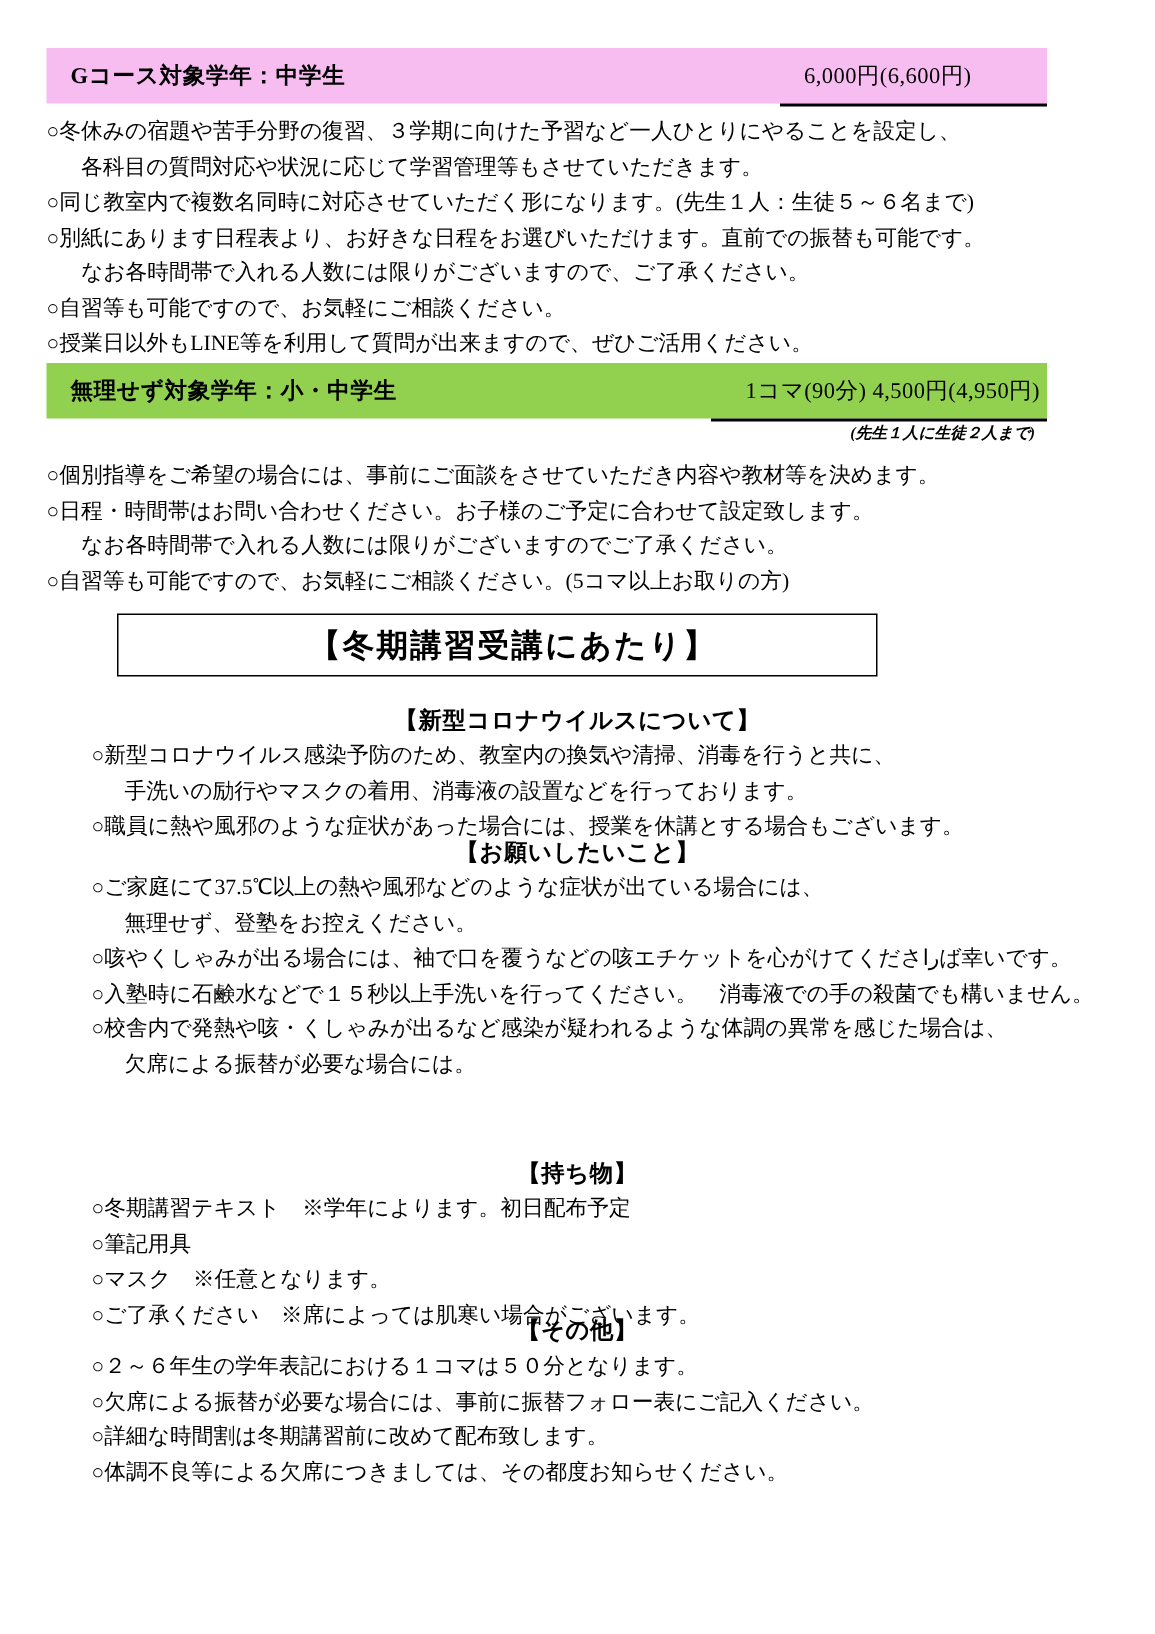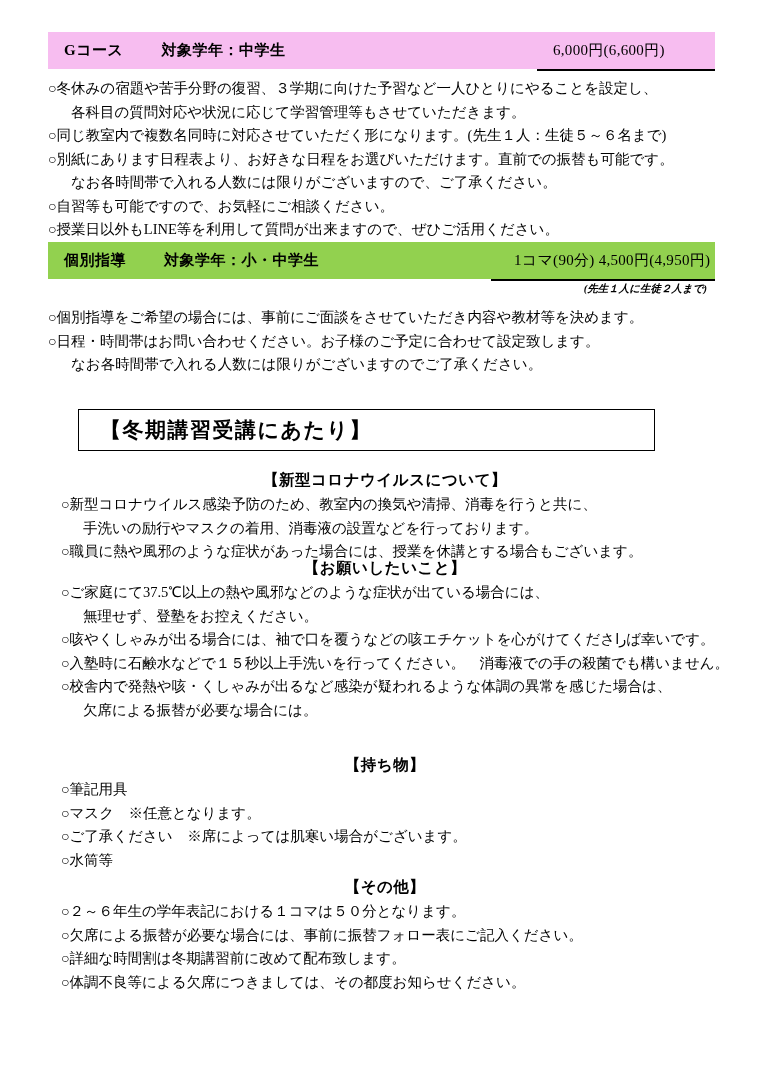--- a/index.html
+++ b/index.html
@@ -19,21 +19,21 @@
   .page {
     position: relative;
     width: 770px;
     height: 1089px;
     box-sizing: border-box;
   }
 
   
   .course-block {
     position: absolute;
-    left: 48px;
+    left: 31px;
     width: 667px;
   }
 
   .banner {
     position: relative;
     height: 37px;
     box-sizing: border-box;
     display: flex;
     align-items: center;
   }
@@ -47,21 +47,20 @@
     white-space: nowrap;
   }
   .banner-course {
     font-weight: bold;
     font-size: 15px;
     letter-spacing: 0.5px;
   }
   .banner-target {
     font-weight: bold;
     font-size: 15px;
-    margin-left: 38px;
     letter-spacing: 0.5px;
   }
   .banner-price {
     position: absolute;
     font-weight: normal;
     font-size: 15px;
     white-space: nowrap;
     letter-spacing: 0.3px;
   }
   .banner-price.pink-price  { left: 505px; }
@@ -102,27 +101,28 @@
   }
   .mark {
     font-size: 14px;
   }
 
   
   .title-box {
     position: absolute;
     left: 78px;
     top: 409px;
-    width: 577px;
+    width: 507px;
     height: 42px;
     border: 1.5px solid #000000;
     box-shadow: 0 0 0 1px #ffffff inset;
     box-sizing: border-box;
     display: flex;
     align-items: center;
+    justify-content: center;
     padding-left: 21px;
   }
   .title-box-text {
     font-size: 21px;
     font-weight: bold;
     letter-spacing: 1.5px;
   }
 
   
   .section {
@@ -165,31 +165,32 @@
       <li><span class="mark">○</span><span>別紙にあります日程表より、お好きな日程をお選びいただけます。直前での振替も可能です。</span></li>
       <li class="cont"><span>なお各時間帯で入れる人数には限りがございますので、ご了承ください。</span></li>
       <li><span class="mark">○</span><span>自習等も可能ですので、お気軽にご相談ください。</span></li>
       <li><span class="mark">○</span><span>授業日以外もLINE等を利用して質問が出来ますので、ぜひご活用ください。</span></li>
     </ul>
   </div>
 
   <div class="course-block" style="top:242px;">
     <div class="banner green">
       <div class="banner-left">
-        <span class="banner-course">個別指導</span>
+        <span class="banner-course">無理せず</span>
         <span class="banner-target">対象学年：小・中学生</span>
       </div>
       <span class="banner-price green-price">1コマ(90分) 4,500円(4,950円)</span>
     </div>
     <div class="price-underline green-rule"></div>
     <div class="note-right">(先生１人に生徒２人まで)</div>
     <ul class="body-list" style="margin-top:27px;">
       <li><span class="mark">○</span><span>個別指導をご希望の場合には、事前にご面談をさせていただき内容や教材等を決めます。</span></li>
       <li><span class="mark">○</span><span>日程・時間帯はお問い合わせください。お子様のご予定に合わせて設定致します。</span></li>
       <li class="cont"><span>なお各時間帯で入れる人数には限りがございますのでご了承ください。</span></li>
+      <li><span class="mark">○</span><span>自習等も可能ですので、お気軽にご相談ください。(5コマ以上お取りの方)</span></li>
     </ul>
   </div>
 
   <div class="title-box">
     <span class="title-box-text">【冬期講習受講にあたり】</span>
   </div>
 
   <div class="section" style="top:470px;">
     <div class="section-heading">【新型コロナウイルスについて】</div>
     <ul class="body-list">
@@ -204,27 +205,27 @@
     <ul class="body-list">
       <li><span class="mark">○</span><span>ご家庭にて37.5℃以上の熱や風邪などのような症状が出ている場合には、</span></li>
       <li class="cont"><span>無理せず、登塾をお控えください。</span></li>
       <li><span class="mark">○</span><span>咳やくしゃみが出る場合には、袖で口を覆うなどの咳エチケットを心がけてくださراば幸いです。</span></li>
       <li><span class="mark">○</span><span>入塾時に石鹸水などで１５秒以上手洗いを行ってください。　消毒液での手の殺菌でも構いません。</span></li>
       <li><span class="mark">○</span><span>校舎内で発熱や咳・くしゃみが出るなど感染が疑われるような体調の異常を感じた場合は、</span></li>
       <li class="cont"><span>欠席による振替が必要な場合には。</span></li>
     </ul>
   </div>
 
-  <div class="section" style="top:755px;">
+  <div class="section" style="top:772px;">
     <div class="section-heading">【持ち物】</div>
     <ul class="body-list">
+      <li><span class="mark">○</span><span>冬期講習テキスト　※学年によります。初日配布予定</span></li>
       <li><span class="mark">○</span><span>筆記用具</span></li>
       <li><span class="mark">○</span><span>マスク　※任意となります。</span></li>
       <li><span class="mark">○</span><span>ご了承ください　※席によっては肌寒い場合がございます。</span></li>
-      <li><span class="mark">○</span><span>水筒等</span></li>
     </ul>
   </div>
 
   <div class="section" style="top:877px;">
     <div class="section-heading">【その他】</div>
     <ul class="body-list">
       <li><span class="mark">○</span><span>２～６年生の学年表記における１コマは５０分となります。</span></li>
       <li><span class="mark">○</span><span>欠席による振替が必要な場合には、事前に振替フォロー表にご記入ください。</span></li>
       <li><span class="mark">○</span><span>詳細な時間割は冬期講習前に改めて配布致します。</span></li>
       <li><span class="mark">○</span><span>体調不良等による欠席につきましては、その都度お知らせください。</span></li>

